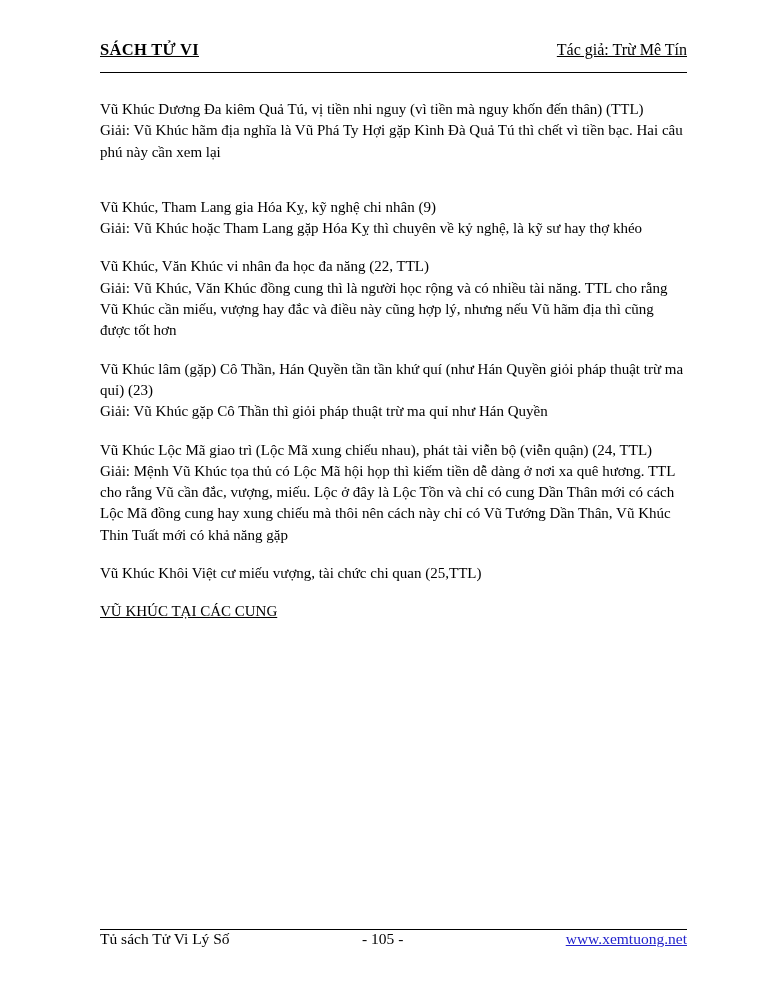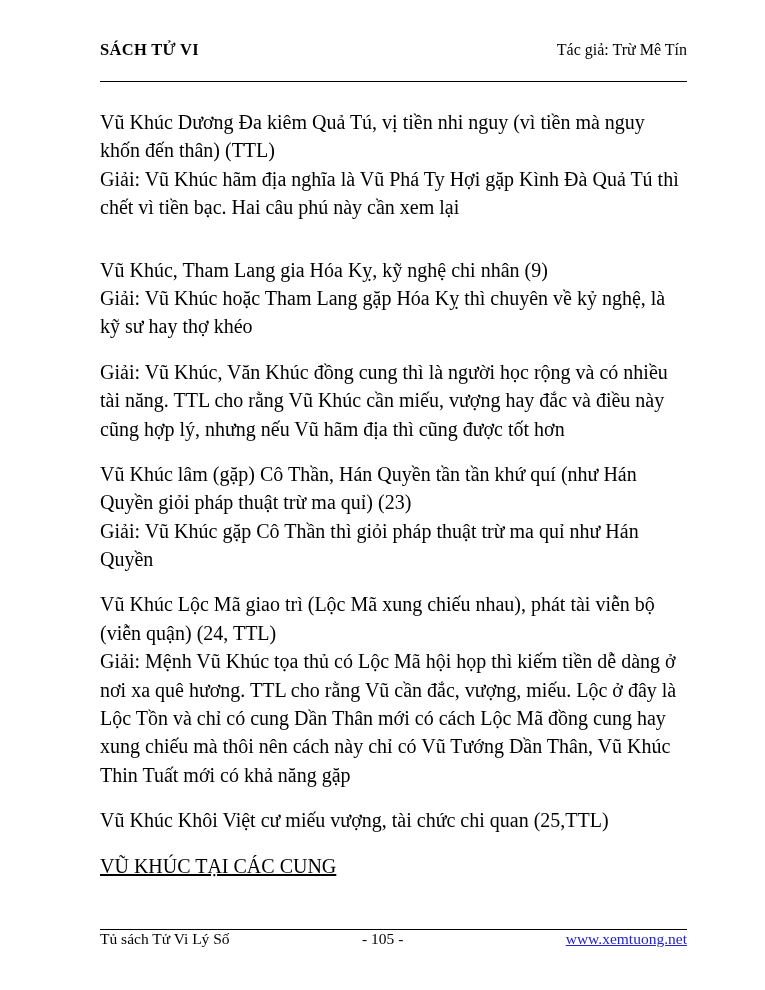--- a/index.html
+++ b/index.html
@@ -17,34 +17,35 @@
     position: relative;
     width: 765px;
     height: 990px;
     box-sizing: border-box;
     padding: 40px 78px 0 100px;
   }
   .header {
     display: flex;
     justify-content: space-between;
     align-items: baseline;
-    padding-bottom: 21px;
+    padding-bottom: 12px;
     border-bottom: 1.5px solid #000;
+    text-decoration: underline;
   }
   .header-left {
     font-weight: bold;
     font-size: 16.5px;
     letter-spacing: 0.3px;
   }
   .header-right {
     font-size: 16px;
   }
   .body-text {
     margin-top: 26px;
-    font-size: 20px;
+    font-size: 15px;
     line-height: 1.42;
     text-align: left;
   }
   .para {
     margin: 0 0 0 0;
     text-indent: 0;
   }
   .para + .para {
     margin-top: 0;
   }
@@ -99,20 +100,21 @@
     <div class="gap"></div>
 
     <div>
       <p class="para">Vũ Khúc, Tham Lang gia Hóa Kỵ, kỹ nghệ chi nhân  (9)</p>
       <p class="para">Giải: Vũ Khúc hoặc Tham Lang gặp Hóa Kỵ thì chuyên về kỷ nghệ, là kỹ sư hay thợ khéo</p>
     </div>
 
     <div class="gap"></div>
 
     <div>
+      <p class="para">Vũ Khúc, Văn Khúc vi nhân đa học đa năng  (22, TTL)</p>
       <p class="para">Giải: Vũ Khúc, Văn Khúc  đồng cung thì là người học rộng và có nhiều tài năng. TTL cho rằng Vũ Khúc cần miếu, vượng hay đắc và điều này cũng hợp lý, nhưng nếu Vũ hãm địa thì cũng được tốt hơn</p>
     </div>
 
     <div class="gap"></div>
 
     <div>
       <p class="para">Vũ Khúc lâm (gặp) Cô Thần, Hán Quyền tần tần khứ quí (như Hán Quyền giỏi pháp thuật trừ ma quỉ) (23)</p>
       <p class="para">Giải: Vũ Khúc gặp Cô Thần thì giỏi pháp thuật trừ ma quỉ như Hán Quyền</p>
     </div>
 

